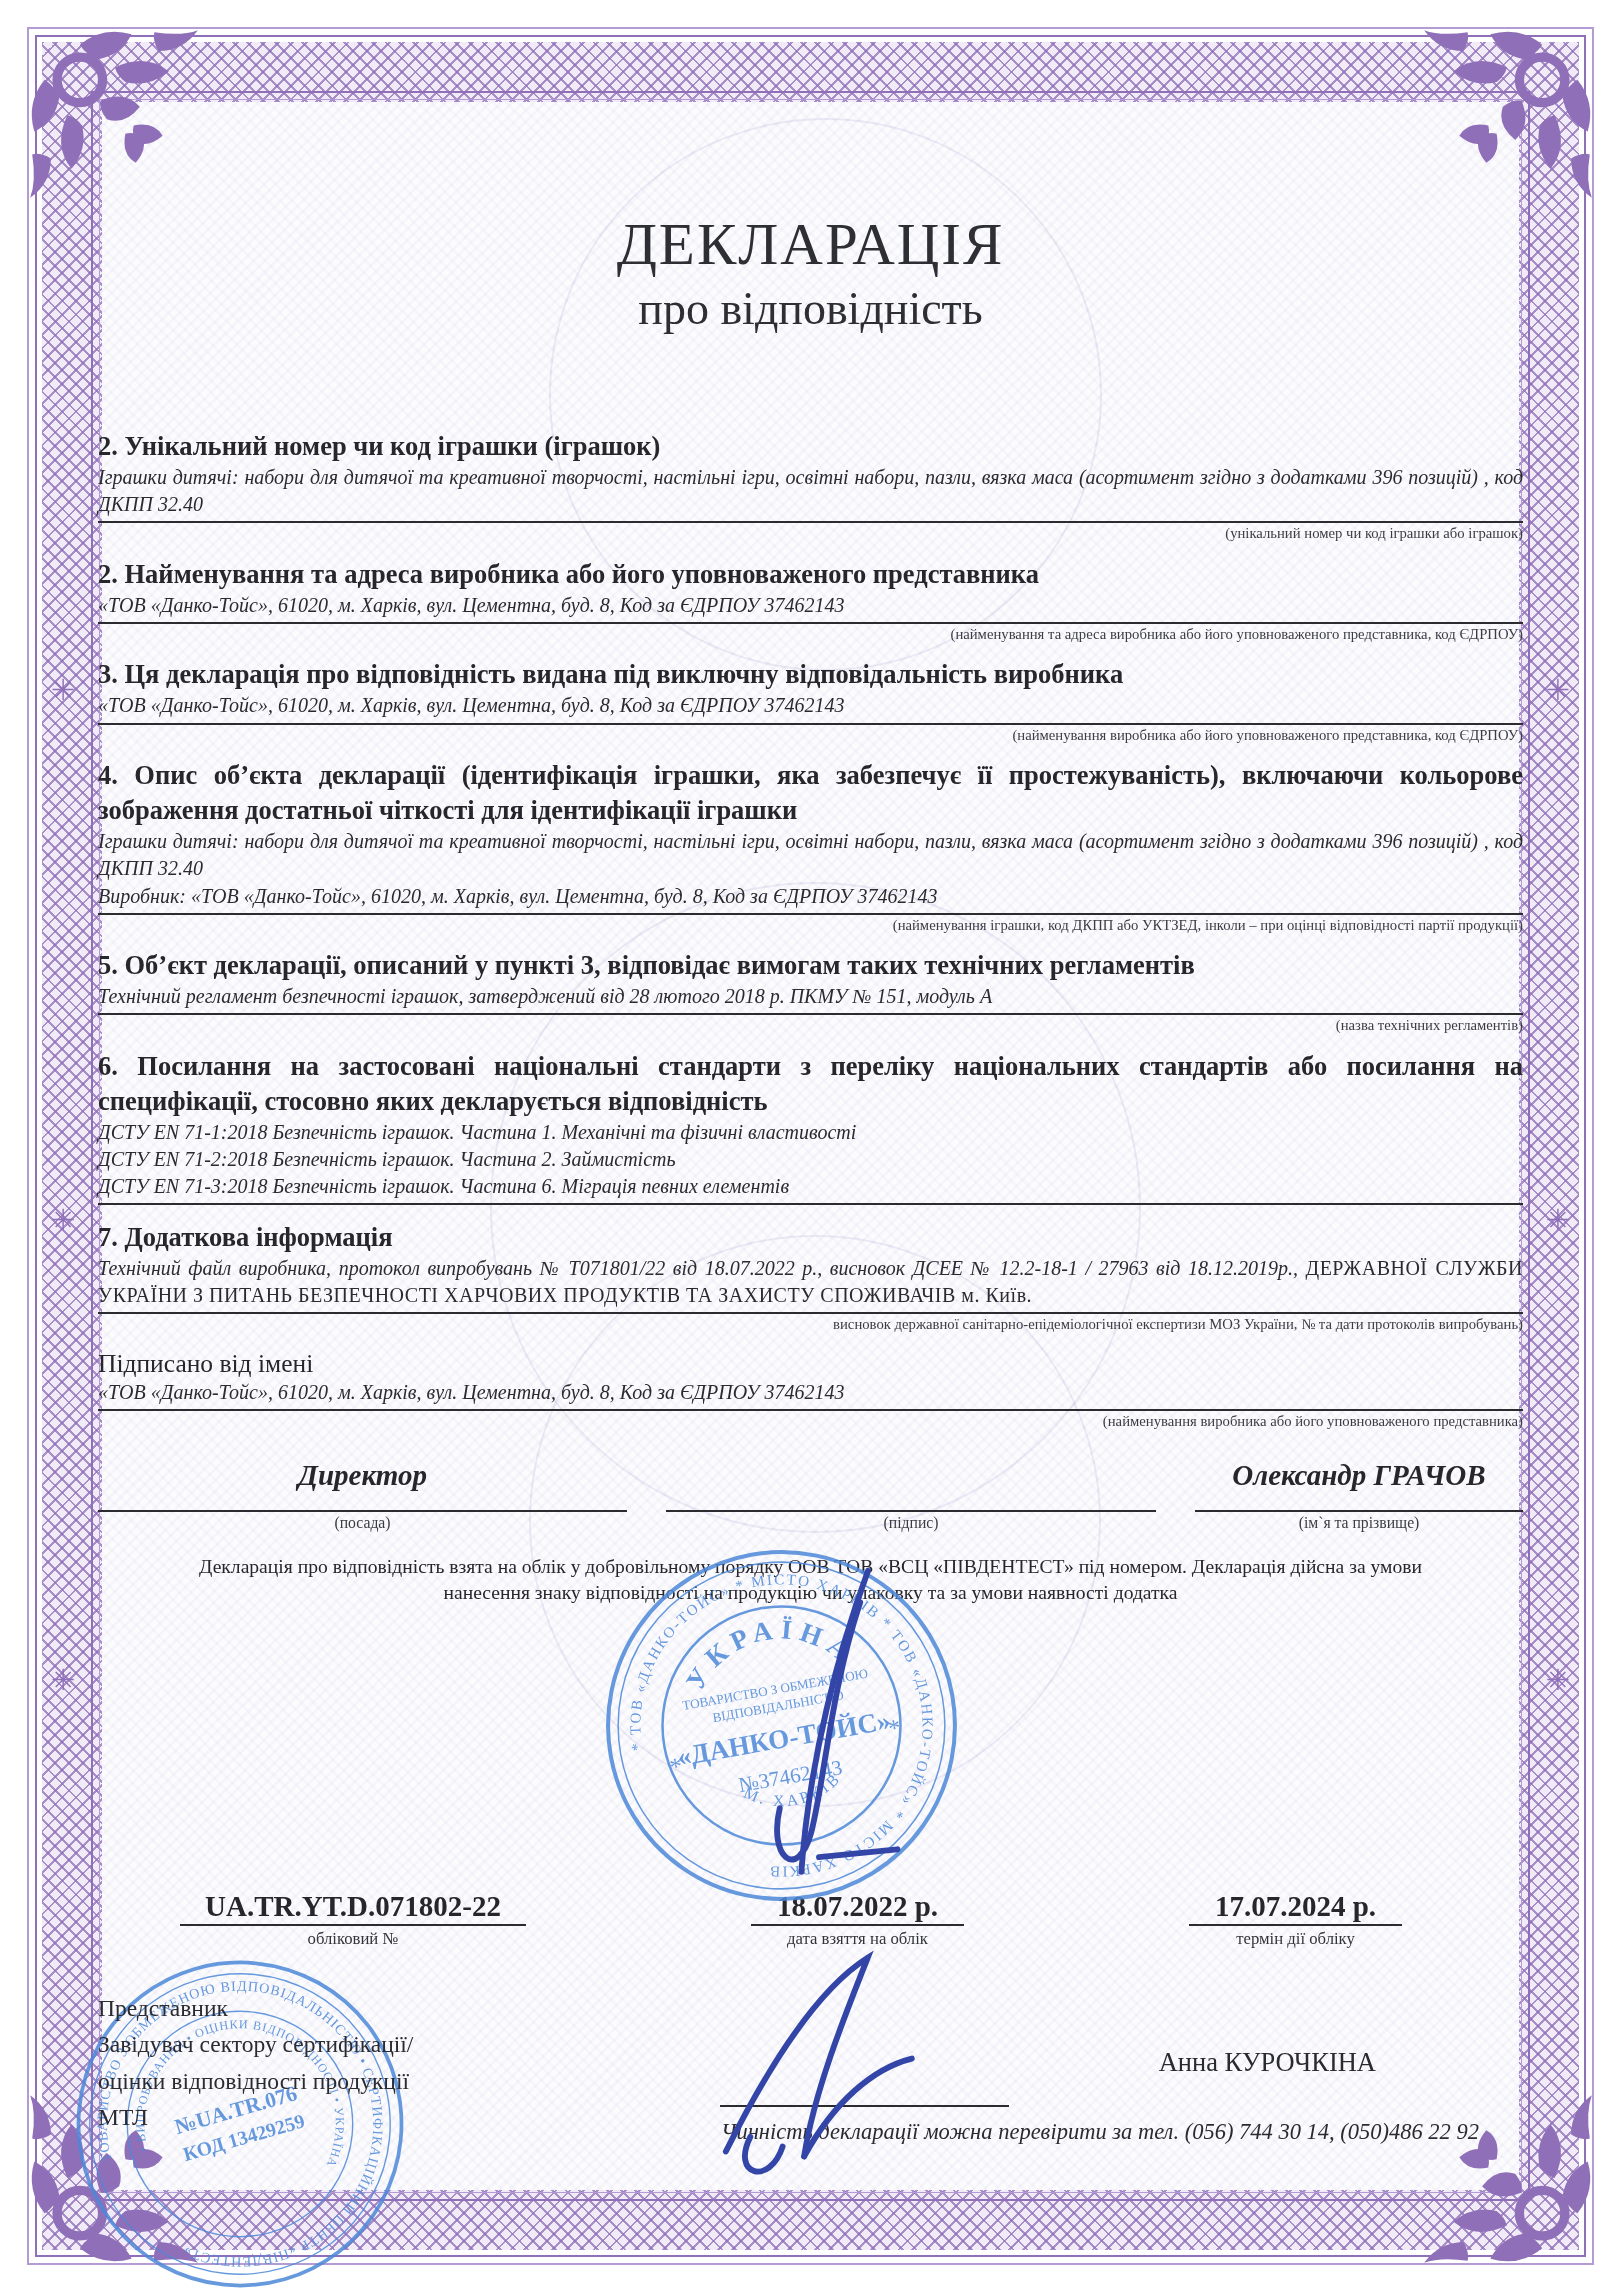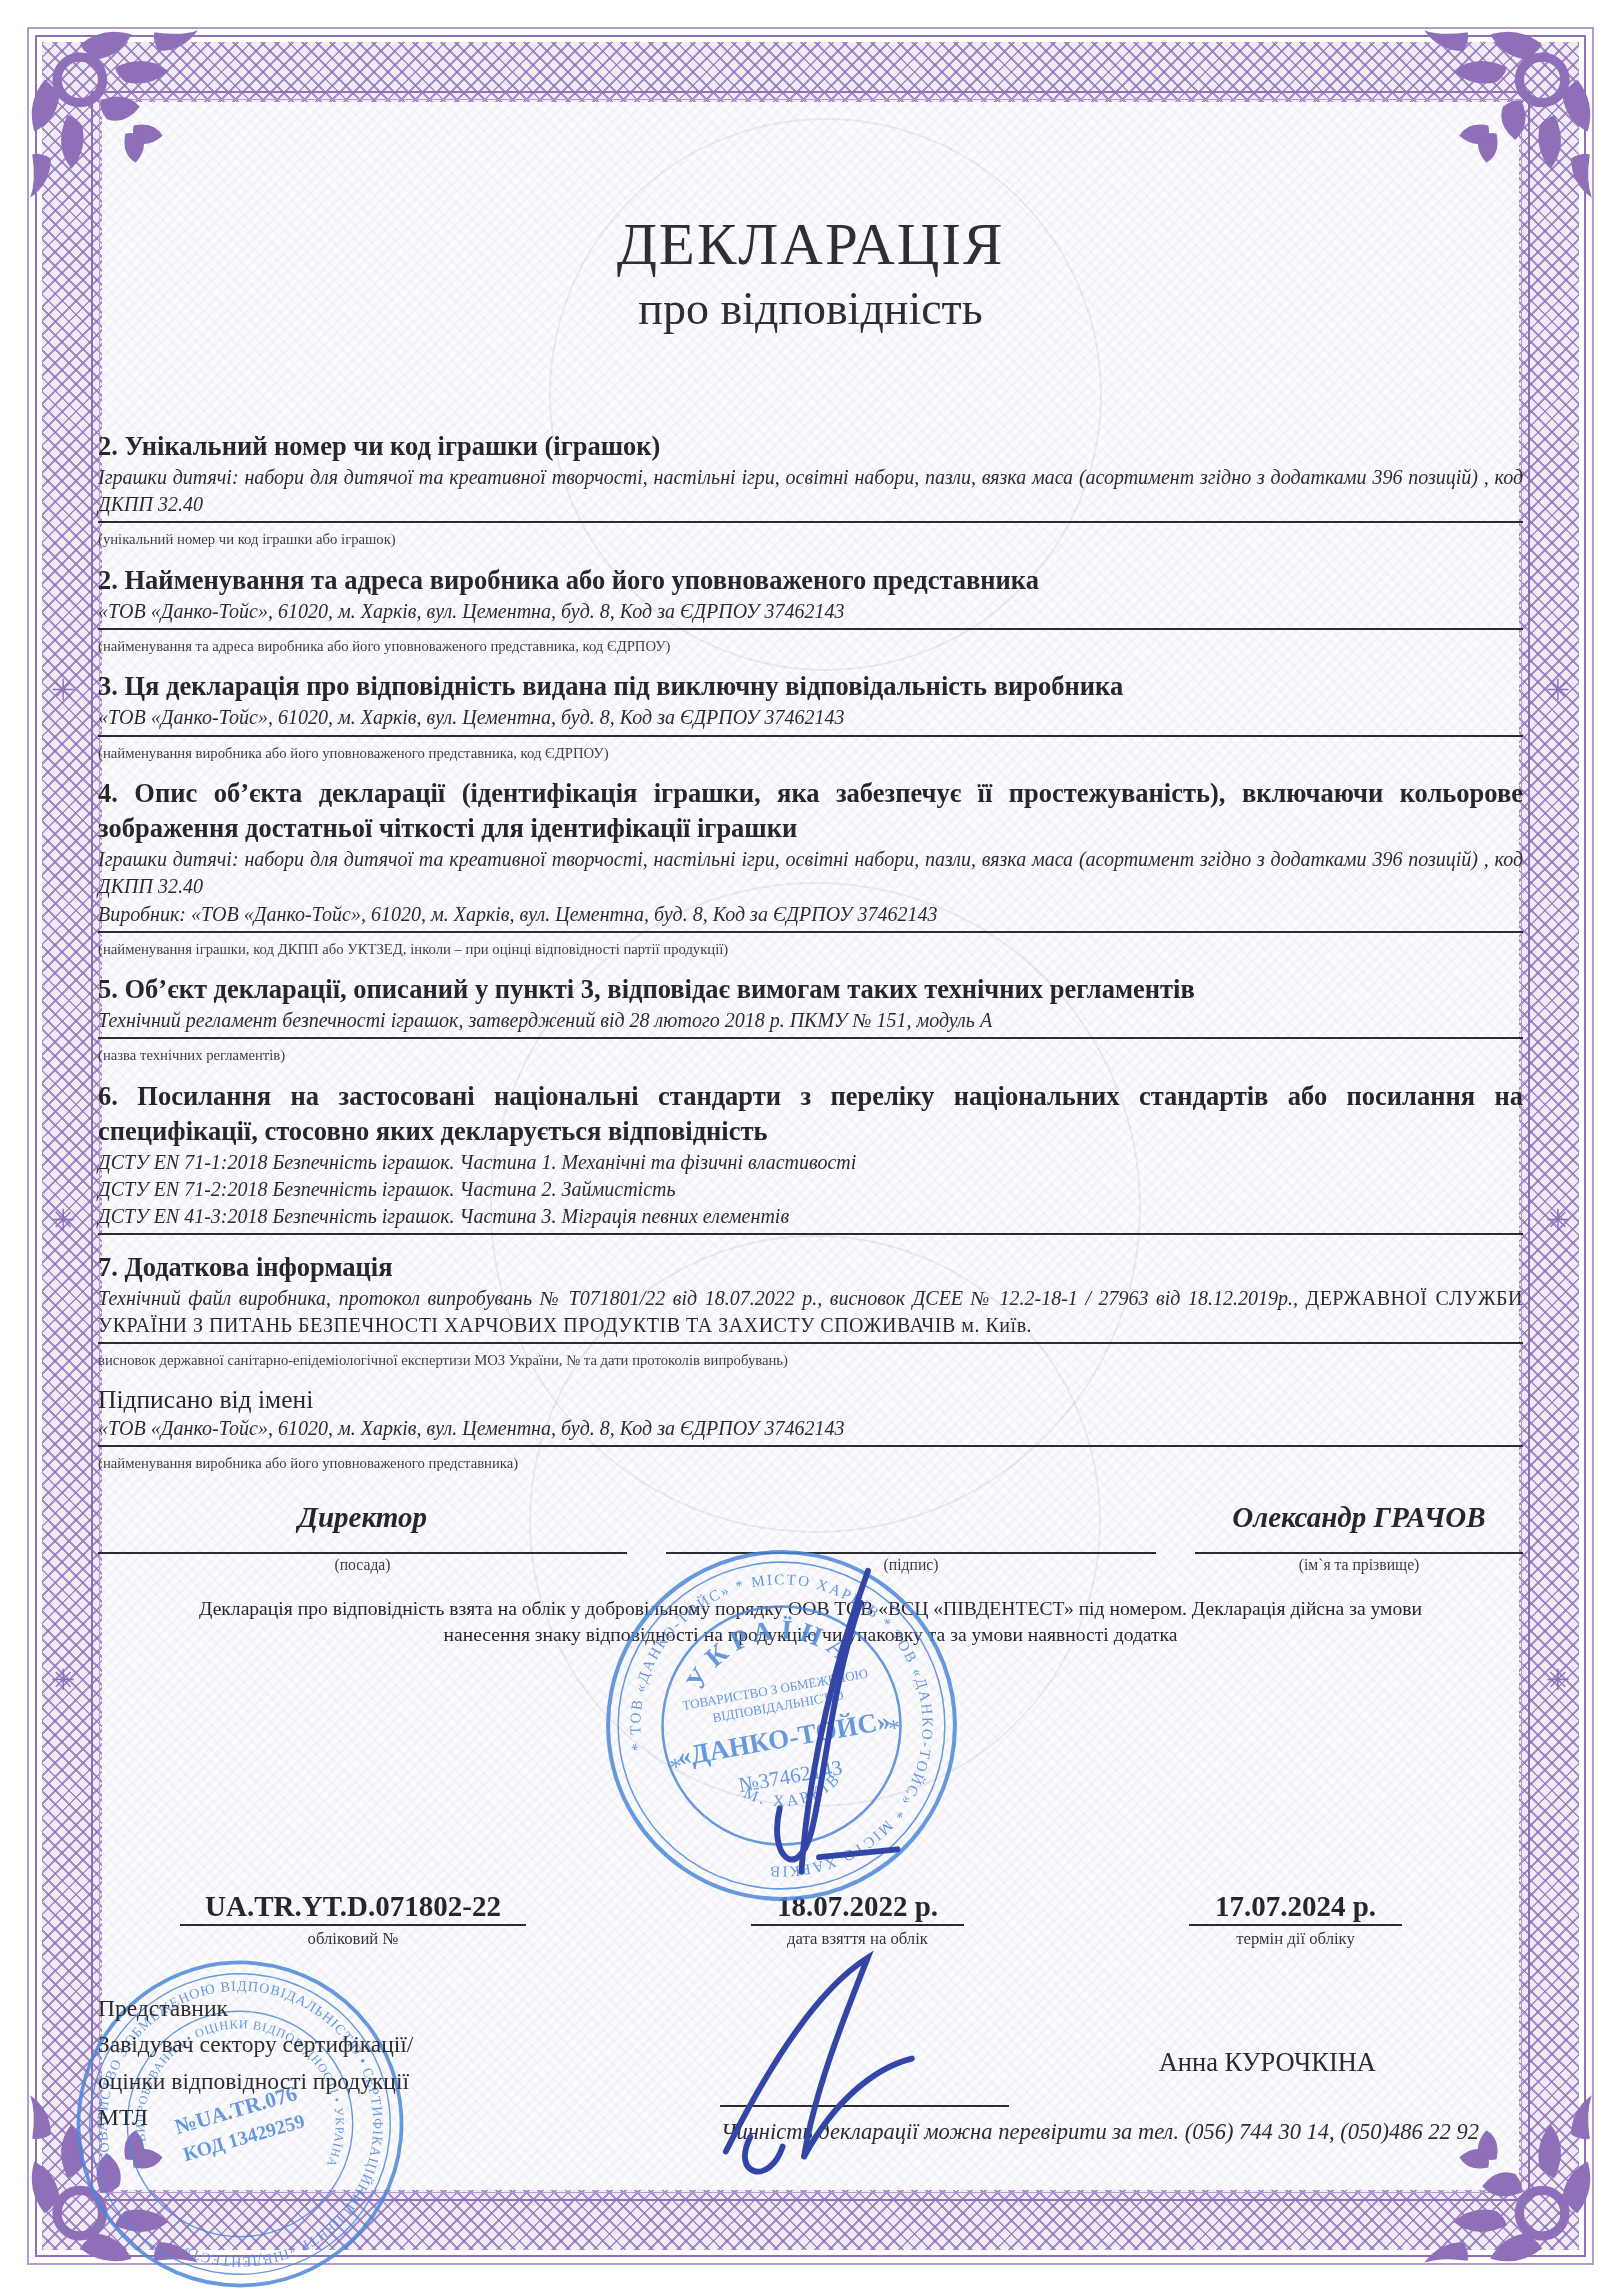--- a/index.html
+++ b/index.html
@@ -33,21 +33,21 @@
   .content{position:absolute;left:98px;right:98px;top:108px;z-index:2;}
   .title-block{text-align:center;margin-top:106px;margin-bottom:94px;}
   .doc-title{font-size:59px;font-weight:400;letter-spacing:2px;line-height:1.05;color:#2e2e35;}
   .doc-subtitle{font-size:46px;font-weight:400;color:#2e2e35;margin-top:5.9px;}
 
   .sec{margin-top:14.7px;}
   .sec-h{font-size:26.5px;font-weight:700;line-height:1.32;text-align:justify;color:#26262c;}
   .sec-b{font-size:20px;font-style:italic;line-height:1.36;text-align:justify;color:#2a2a31;}
   .sec-b .caps{font-style:normal;letter-spacing:0.5px;}
   .rule{border-top:2px solid #2b2b30;margin-top:2.9px;}
-  .cap{font-size:14.7px;text-align:left;margin-top:8px;color:#3c3c45;}
+  .cap{font-size:14.7px;text-align:right;margin-top:2px;color:#3c3c45;}
 
   .signed-from{font-size:25.5px;margin-top:15.7px;}
 
   .sig-row{display:flex;margin-top:29px;align-items:flex-end;}
   .sig-col1{flex:0 0 529px;}
   .sig-col2{flex:0 0 490px;margin-left:39px;}
   .sig-col3{flex:1;margin-left:39px;}
   .sig-label{font-size:29px;font-weight:700;font-style:italic;text-align:center;padding-bottom:18px;}
   .sig-line{border-bottom:2px solid #2b2b30;}
   .sig-cap{font-size:15.7px;text-align:center;margin-top:2px;color:#3c3c45;}
@@ -191,21 +191,21 @@
     <div class="sec-h">5. Об’єкт декларації, описаний у пункті 3, відповідає вимогам таких технічних регламентів</div>
     <div class="sec-b">Технічний регламент безпечності іграшок, затверджений від 28 лютого 2018 р. ПКМУ № 151, модуль А</div>
     <div class="rule"></div>
     <div class="cap">(назва технічних регламентів)</div>
   </div>
 
   <div class="sec">
     <div class="sec-h">6. Посилання на застосовані національні стандарти з переліку національних стандартів або посилання на специфікації, стосовно яких декларується відповідність</div>
     <div class="sec-b">ДСТУ EN 71-1:2018 Безпечність іграшок. Частина 1. Механічні та фізичні властивості</div>
     <div class="sec-b">ДСТУ EN 71-2:2018 Безпечність іграшок. Частина 2. Займистість</div>
-    <div class="sec-b">ДСТУ EN 41-3:2018 Безпечність іграшок. Частина 3. Міграція певних елементів</div>
+    <div class="sec-b">ДСТУ EN 71-3:2018 Безпечність іграшок. Частина 6. Міграція певних елементів</div>
     <div class="rule"></div>
   </div>
 
   <div class="sec">
     <div class="sec-h">7. Додаткова інформація</div>
     <div class="sec-b"><span>Технічний файл виробника, протокол випробувань № Т071801/22 від 18.07.2022 р., висновок ДСЕЕ № 12.2-18-1 / 27963 від 18.12.2019р., </span><span class="caps">ДЕРЖАВНОЇ СЛУЖБИ УКРАЇНИ З ПИТАНЬ БЕЗПЕЧНОСТІ ХАРЧОВИХ ПРОДУКТІВ ТА ЗАХИСТУ СПОЖИВАЧІВ м. Київ.</span></div>
     <div class="rule"></div>
     <div class="cap">висновок державної санітарно-епідеміологічної експертизи МОЗ України, № та дати протоколів випробувань)</div>
   </div>
 

